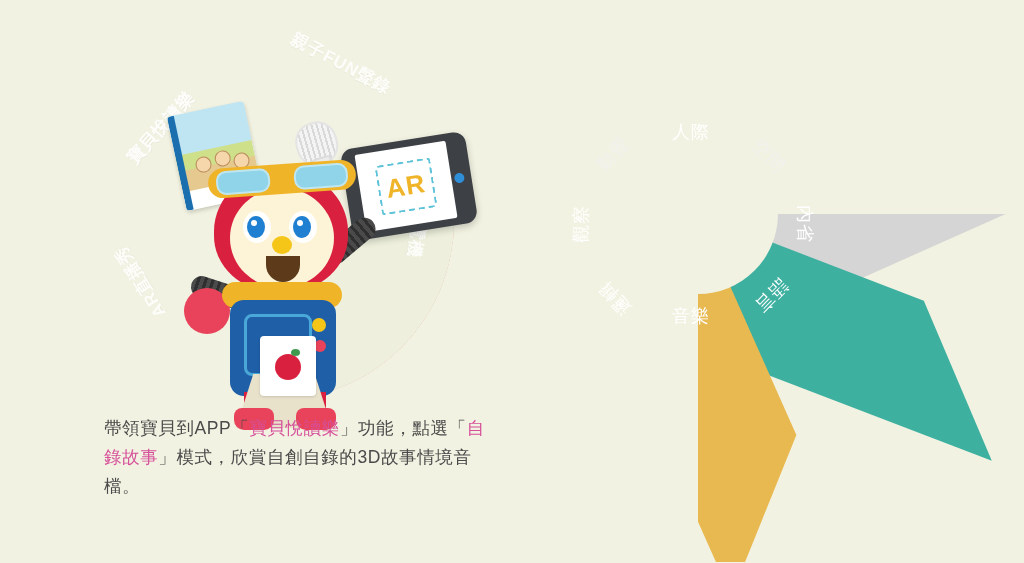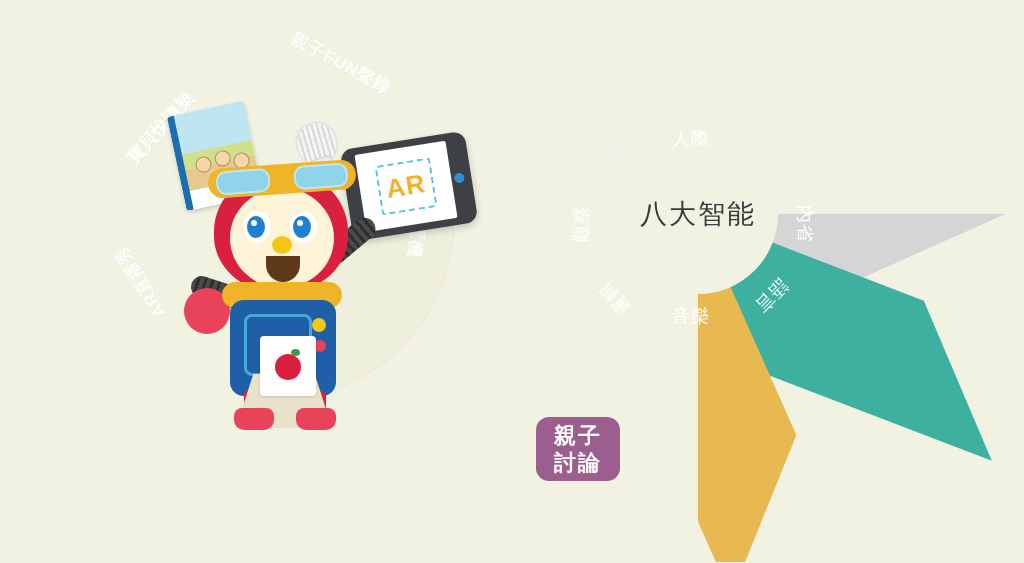--- a/index.html
+++ b/index.html
@@ -180,20 +180,23 @@
       <div class="b-page"></div>
       <div class="b-shirt">
         <div class="apple"></div>
         <div class="leaf"></div>
       </div>
       <div class="b-boot b-bootL"></div>
       <div class="b-boot b-bootR"></div>
     </div>
   </div>
 
+  <div class="cap-left">
+    <span>帶領寶貝到APP「</span><span class="hl">寶貝悅讀樂</span><span>」功能，點選</span><span>「</span><span class="hl">自錄故事</span><span>」模式，欣賞自創自錄的3D故事情</span><span>境音檔。</span>
+  </div>
 
   <div class="donut-wrap">
     <div class="donut">
 
       <div class="dseg" style="transform:rotate(-113deg) skewY(44deg);">
         <i style="transform:skewY(-44deg) rotate(113deg);background:#1489bd;"></i>
       </div>
       <div class="dseg" style="transform:rotate(-68deg) skewY(44deg);">
         <i style="transform:skewY(-44deg) rotate(68deg);background:#d5d5d5;"></i>
       </div>
@@ -210,31 +213,26 @@
         
       </div>
       <div class="dseg" style="transform:rotate(157deg) skewY(44deg);">
         
       </div>
       <div class="dseg" style="transform:rotate(202deg) skewY(44deg);">
         
       </div>
 
       <div class="hole"></div>
-      <div class="center-label">八大智能</div>
-    </div>
-
-    <span class="dlab" style="left:148px;top:87px;font-family:Liberation Mono, monospace;">人際</span>
+    </div>
+
+    <span class="dlab" style="left:148px;top:80px;font-family:Liberation Mono, monospace;">人際</span>
     <span class="dlab grey" style="left:226px;top:104px;transform:rotate(46deg);">空間</span>
     <span class="dlab" style="left:262px;top:172px;transform:rotate(90deg);">內省</span>
     <span class="dlab" style="left:228px;top:244px;transform:rotate(134deg);">語言</span>
     <span class="dlab" style="left:148px;top:264px;">音樂</span>
     <span class="dlab" style="left:72px;top:246px;transform:rotate(226deg);">邏輯</span>
     <span class="dlab" style="left:38px;top:172px;transform:rotate(270deg);">觀察</span>
     <span class="dlab grey" style="left:70px;top:102px;transform:rotate(314deg);">動覺</span>
   </div>
 
-  <div class="badge">
-    <span>親子</span>
-    <span>討論</span>
-  </div>
 
 </div>
 
 </body></html>

